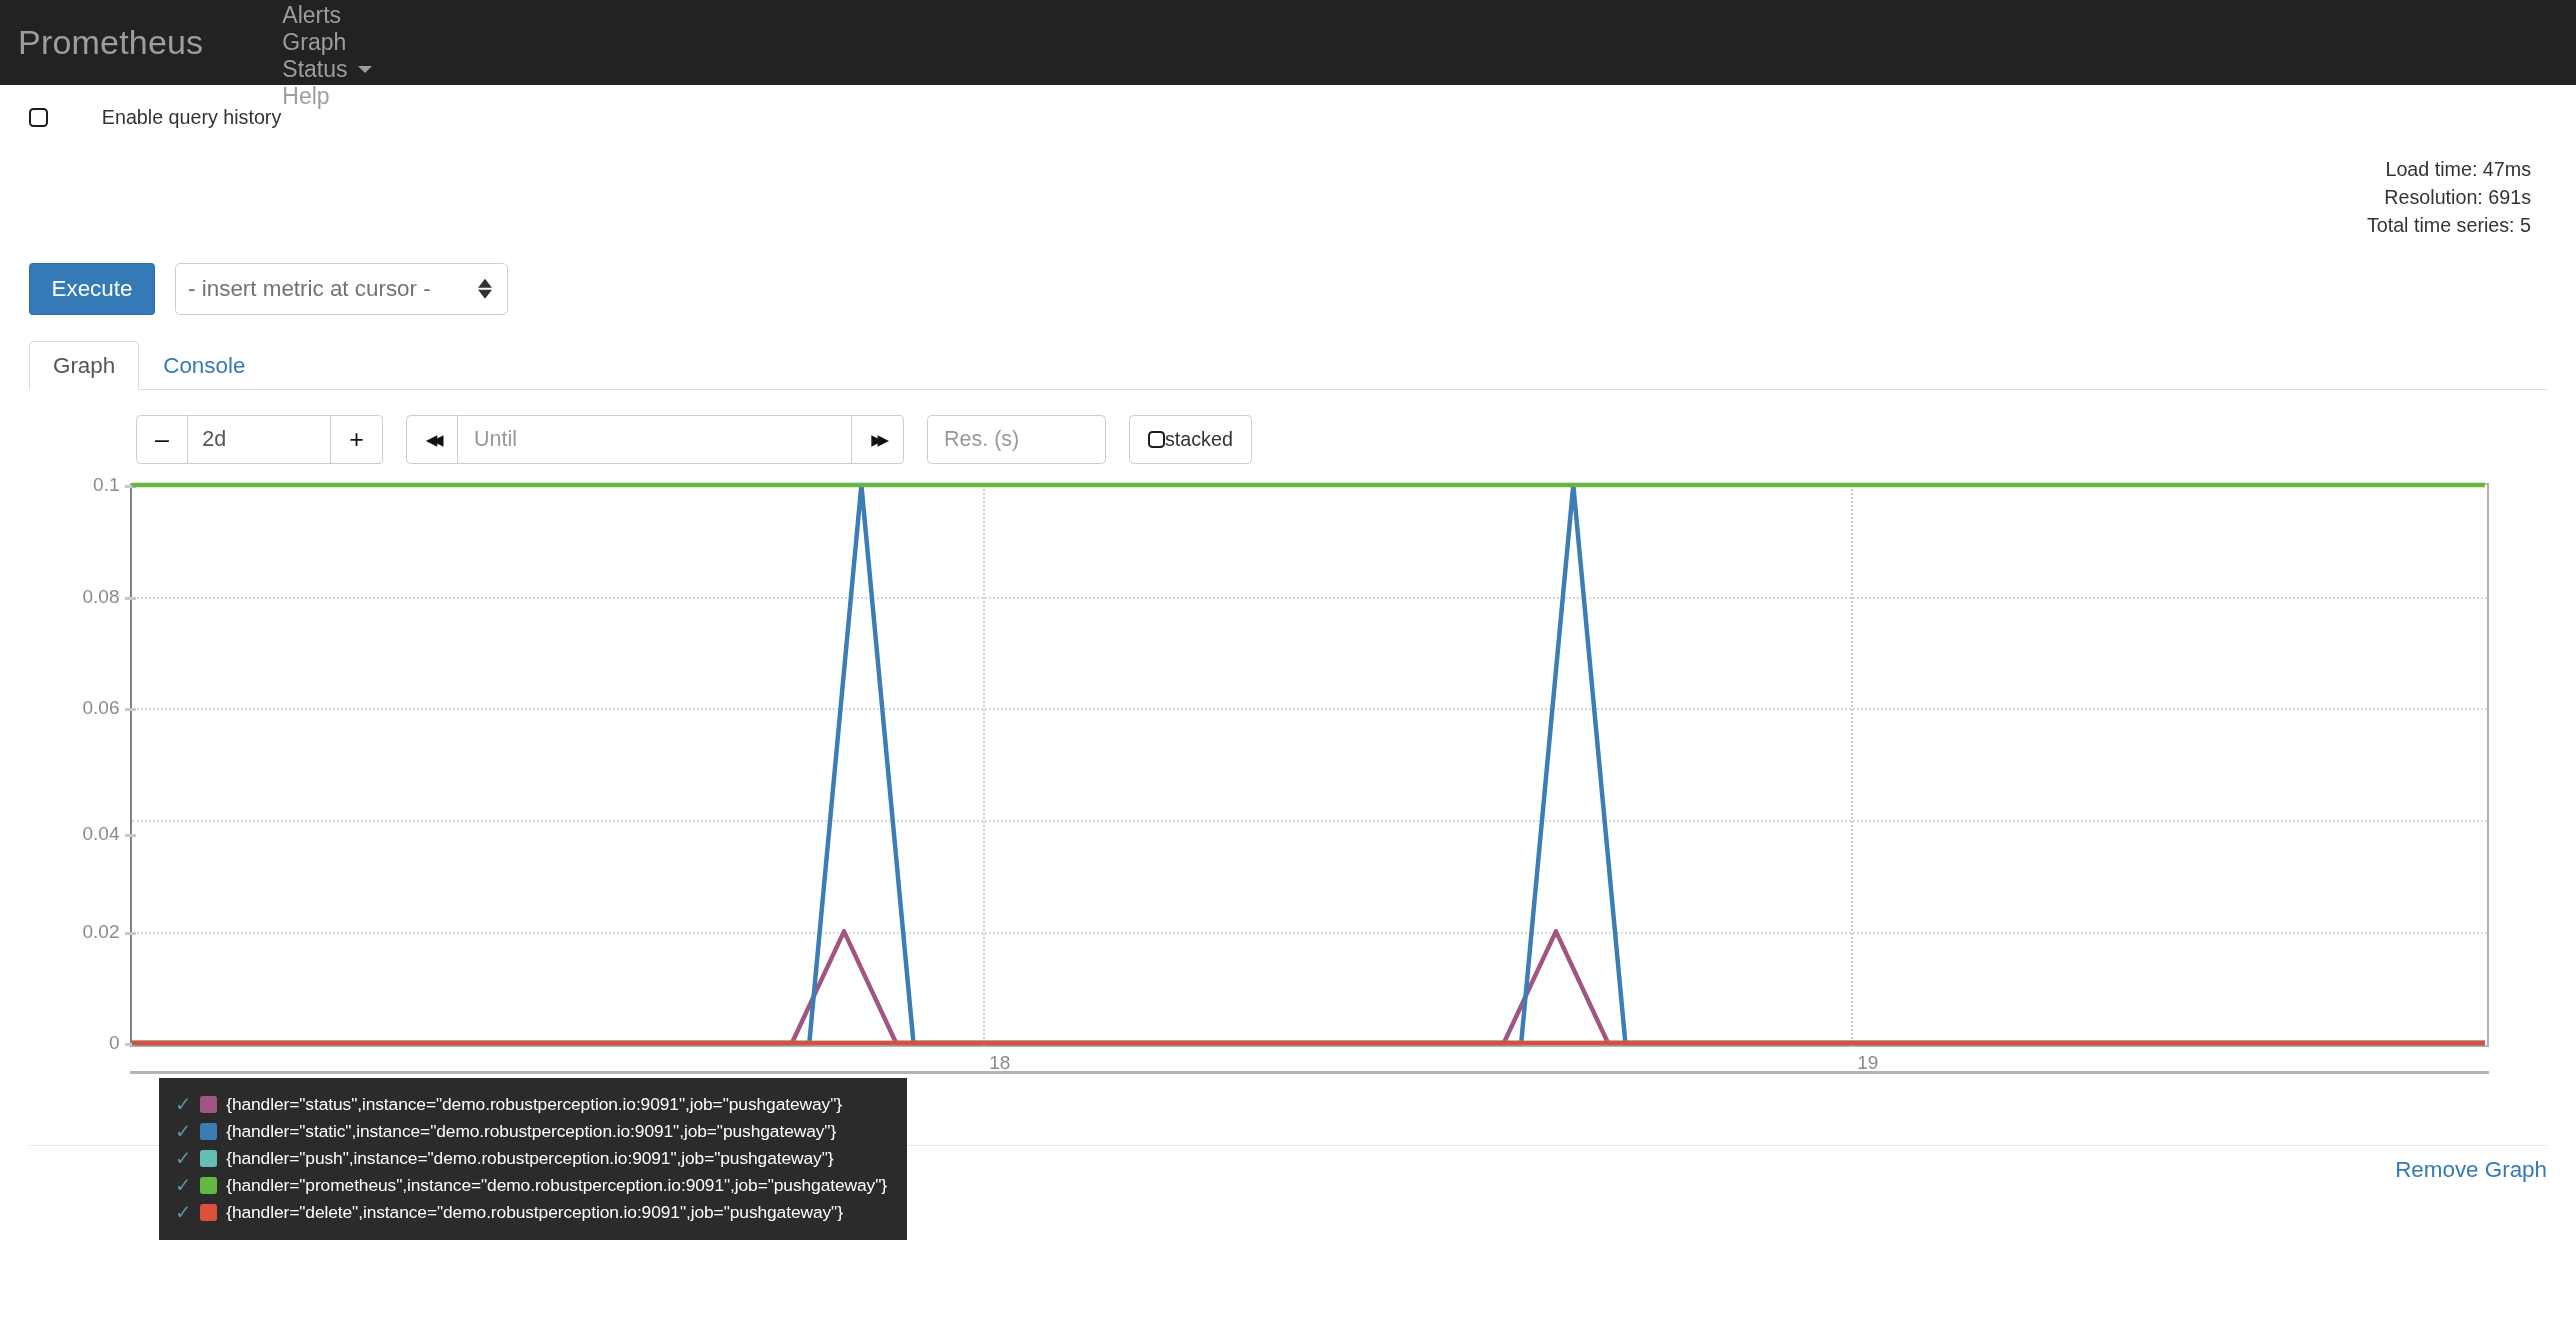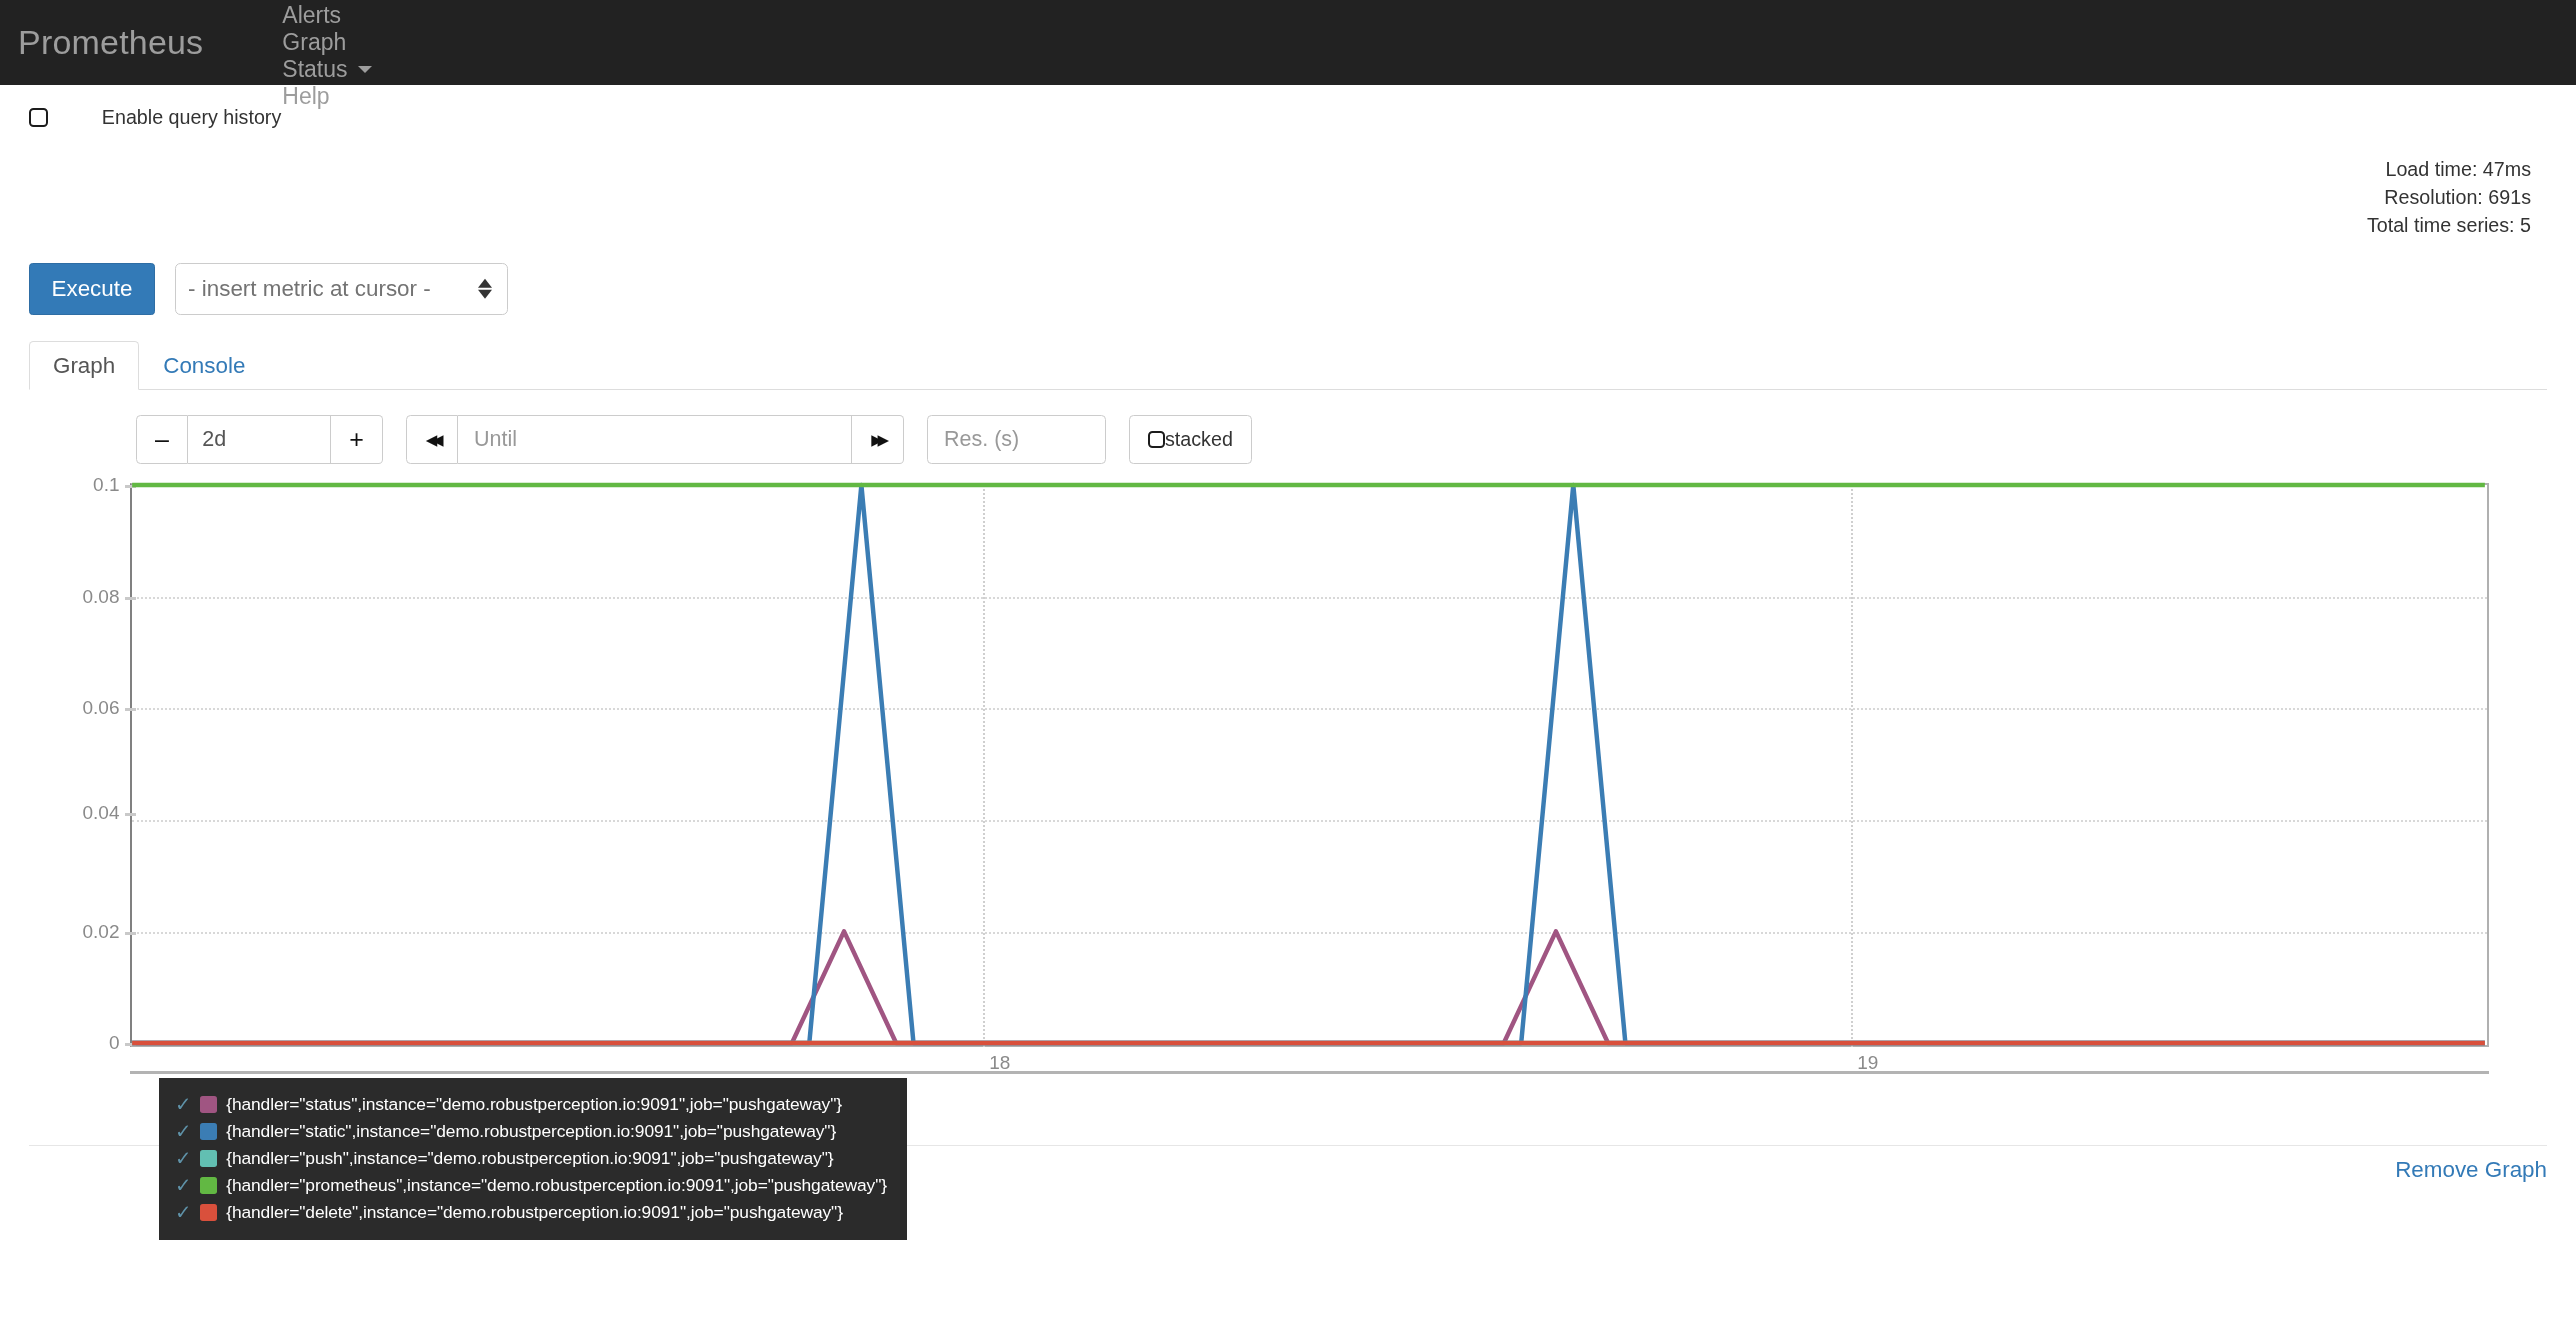--- a/index.html
+++ b/index.html
@@ -420,21 +420,21 @@
     </div>
   </div>
 
   <div class="plot-wrap">
     <div class="plot-area" id="plotArea">
 
     <div class="ytick" style="top: 558px;">0</div>
         <div class="gridline" style="top: 447px;"></div>
         <div class="ytick" style="top: 447px;">0.02</div>
         <div class="gridline" style="top: 335px;"></div>
-        <div class="ytick" style="top: 328px;">0.04</div>
+        <div class="ytick" style="top: 349px;">0.04</div>
         <div class="gridline" style="top: 223px;"></div>
         <div class="ytick" style="top: 223px;">0.06</div>
         <div class="gridline" style="top: 112px;"></div>
         <div class="ytick" style="top: 112px;">0.08</div>
         <div class="ytick" style="top: 0px;">0.1</div>
         <div class="vgrid" style="left: 851px;"></div>
         <div class="vgrid" style="left: 1719px;"></div>
         <svg class="series" width="2353" height="558" viewBox="0 0 2631 624">
           <polyline points="0.00,624.00 737.85,624.00 796.10,499.20 854.35,624.00 912.60,624.00 1533.94,624.00 1592.19,499.20 1650.44,624.00 1708.69,624.00 2631.00,624.00" fill="none" stroke="#a05582" stroke-width="5" stroke-linejoin="round"></polyline>
           <polyline points="0.00,624.00 757.26,624.00 815.51,0.00 873.76,624.00 932.01,624.00 1553.36,624.00 1611.61,0.00 1669.86,624.00 1728.11,624.00 2631.00,624.00" fill="none" stroke="#3b7db4" stroke-width="5" stroke-linejoin="round"></polyline>

